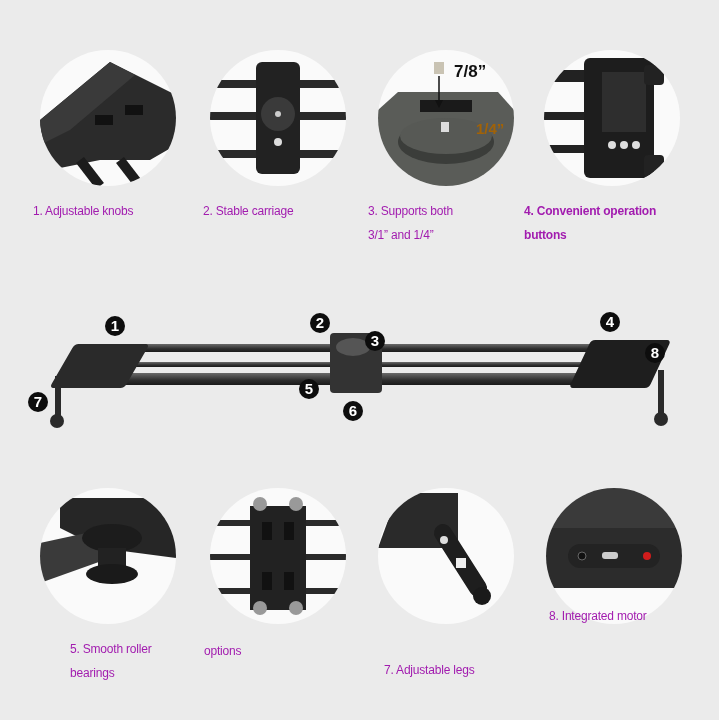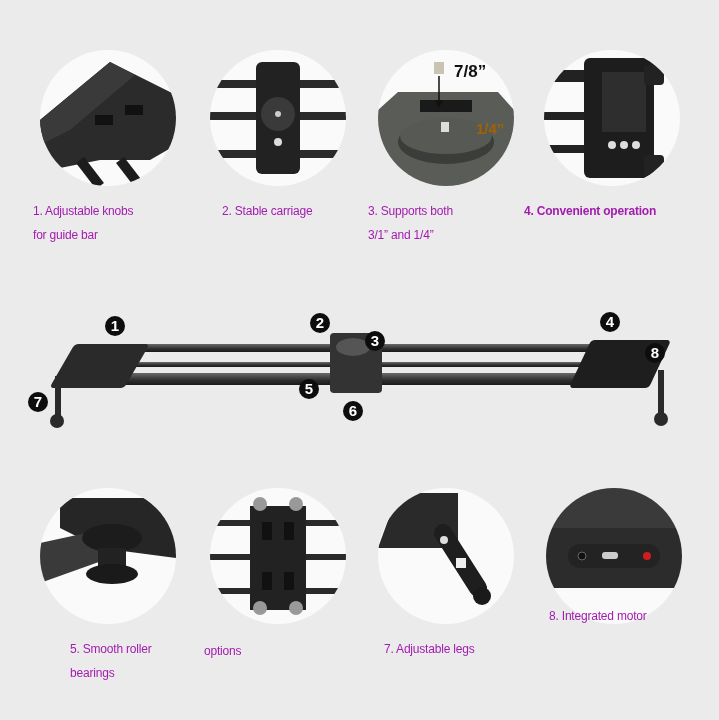--- a/index.html
+++ b/index.html
@@ -59,31 +59,31 @@
     <circle cx="68" cy="95" r="4" fill="#ddd"></circle>
     <circle cx="80" cy="95" r="4" fill="#ddd"></circle>
     <circle cx="92" cy="95" r="4" fill="#ddd"></circle>
     <rect x="100" y="15" width="20" height="20" rx="4" fill="#222"></rect>
     <rect x="100" y="105" width="20" height="22" rx="4" fill="#222"></rect>
   </svg>
 </div>
 
 <div class="cap" style="left:33px;top:199px;">
     <span>1. Adjustable knobs</span>
-    <span>for guide bar</span>
   </div>
-<div class="cap" style="left:222px;top:199px;">
+<div class="cap" style="left:203px;top:199px;">
     <span>2. Stable carriage</span>
   </div>
 <div class="cap" style="left:368px;top:199px;">
     <span>3. Supports both</span>
     <span>3/1” and 1/4”</span>
   </div>
 <div class="cap" style="left:524px;top:199px;font-weight:bold;">
     <span>4. Convenient operation</span>
+    <span>buttons</span>
   </div>
 
 <div>
   <div class="rod" style="left:130px;top:344px;width:470px;"></div>
   <div class="rod" style="left:125px;top:362px;width:480px;height:5px;"></div>
   <div class="rod" style="left:100px;top:373px;width:510px;height:12px;border-radius:6px;"></div>
   <div class="dk" style="left:62px;top:344px;width:75px;height:44px;border-radius:4px;transform:skewX(-30deg);"></div>
   <div class="dk" style="left:55px;top:376px;width:6px;height:42px;"></div>
   <div class="dk" style="left:50px;top:414px;width:14px;height:14px;border-radius:50%;"></div>
   <div class="dk" style="left:330px;top:333px;width:52px;height:60px;border-radius:4px;background:#333;"></div>
@@ -147,18 +147,18 @@
   </svg>
 </div>
 
 <div class="cap" style="left:42px;top:637px;margin-left:28px;">
     <span>5. Smooth roller</span>
     <span>bearings</span>
   </div>
 <div class="cap" style="left:204px;top:639px;">
     <span>options</span>
   </div>
-<div class="cap" style="left:384px;top:637px;text-align:center;">
+<div class="cap" style="left:384px;top:658px;text-align:center;">
     <span>7. Adjustable legs</span>
   </div>
 <div class="cap" style="left:549px;top:604px;">
     <span>8. Integrated motor</span>
   </div>
 
 </body></html>

